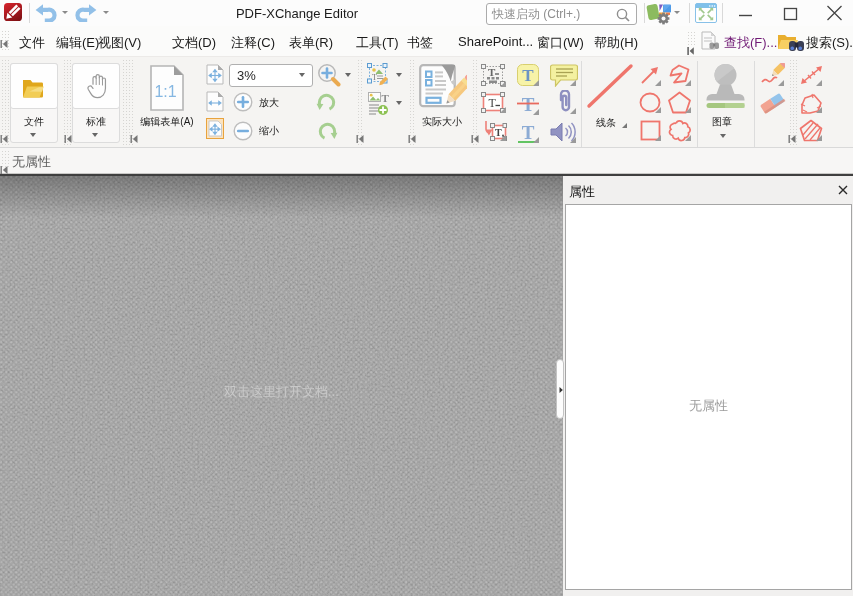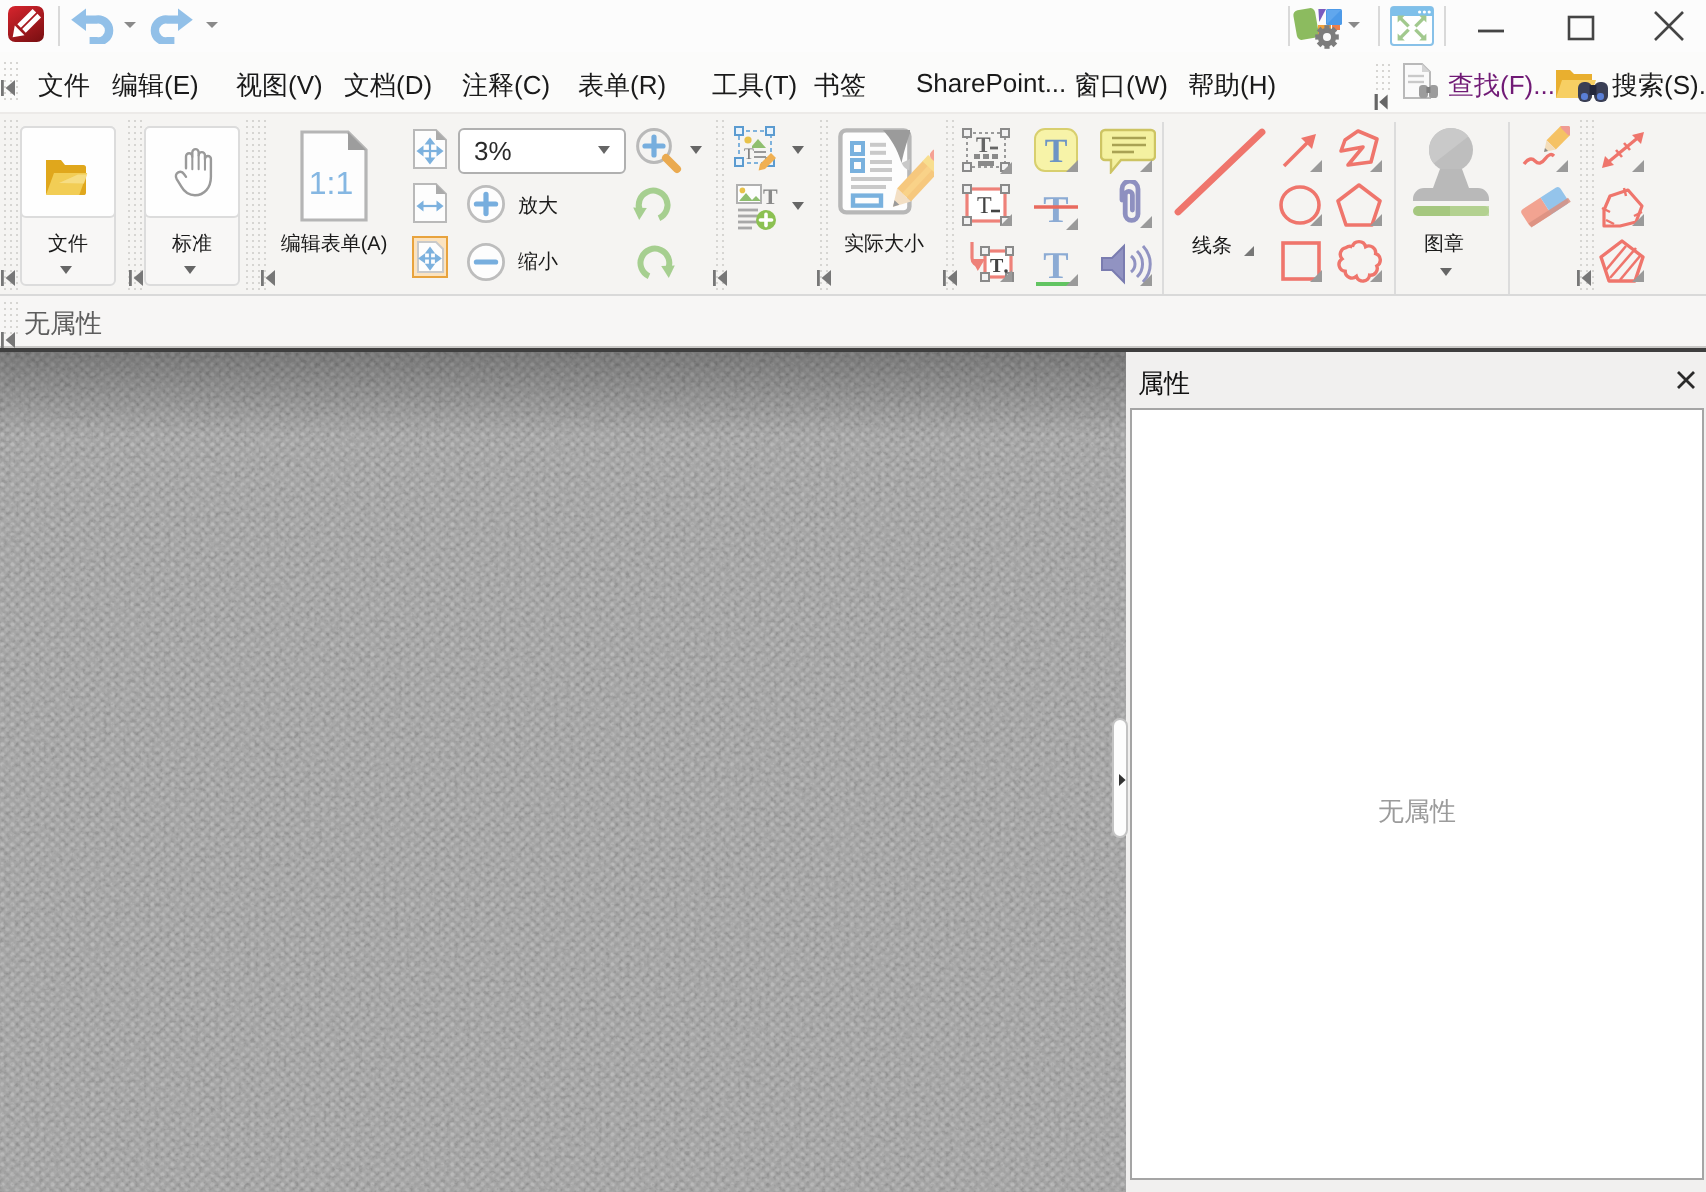--- a/index.html
+++ b/index.html
@@ -55,20 +55,27 @@
   <svg class="abs" style="left:35px;top:3px" width="22" height="19" viewBox="0 0 22 19">
     <path d="M7 6.8 H13 A5.5 5.5 0 1 1 13 17.6 H9.8" fill="none" stroke="#92c0e8" stroke-width="4.2"></path>
     <path d="M8 1.3 L8 12.5 L0.6 6.9 Z" fill="#92c0e8"></path>
   </svg>
   <div class="caret2" style="left:62px;top:11px"></div>
   <svg class="abs" style="left:75px;top:3px" width="22" height="19" viewBox="0 0 22 19">
     <path d="M15 6.8 H9 A5.5 5.5 0 1 0 9 17.6 H12.2" fill="none" stroke="#92c0e8" stroke-width="4.2"></path>
     <path d="M14 1.3 L14 12.5 L21.4 6.9 Z" fill="#92c0e8"></path>
   </svg>
   <div class="caret2" style="left:103px;top:11px"></div>
+  <div class="abs" style="left:0;top:6px;width:594px;text-align:center;font-size:13px;color:#1c1c1c">PDF-XChange Editor</div>
+  <div id="qsearch">快速启动 (Ctrl+.)
+    <svg class="abs" style="right:6px;top:4px" width="14" height="14" viewBox="0 0 14 14">
+      <circle cx="6" cy="6" r="4.6" fill="none" stroke="#8e8e8e" stroke-width="1.4"></circle>
+      <line x1="9.4" y1="9.4" x2="13" y2="13" stroke="#8e8e8e" stroke-width="1.6"></line>
+    </svg>
+  </div>
   <div class="vsep" style="left:644px;top:3px;height:20px"></div>
   <svg class="abs" style="left:646px;top:2px" width="26" height="23" viewBox="0 0 26 23">
     <g transform="rotate(-10 7 10)">
         <rect x="1.5" y="2.5" width="11" height="15" rx="2.5" fill="#8cbb5f"></rect>
       </g>
     <path d="M13.2 2.5 L17 2.5 L13.6 9 Z" fill="#7a5bbf"></path>
     <rect x="17" y="2.5" width="8" height="8" rx="0.8" fill="#4d9ae8"></rect>
     <path d="M17.5 3 l7 0 l-7 7 z" fill="#6fb0f0" opacity="0.6"></path>
     <path d="M13 10.5 h6.5 v6.5 h-6.5 z" fill="#f2a23c"></path>
     <path d="M20 10.5 h4 v2.5 h-4 z" fill="#ee7f4b"></path>
@@ -117,21 +124,21 @@
 </div>
 
 <div id="menubar">
   <div class="dots" style="left:1px;top:4px;width:8px;height:22px"></div>
   <svg class="abs" style="left:0;top:14px" width="8" height="8" viewBox="0 0 8 8">
       <rect x="0.5" y="0" width="1.4" height="8" fill="#777"></rect>
       <path d="M7.5 0 L7.5 8 L2.8 4 Z" fill="#777"></path>
     </svg>
   <div class="mi" style="left:19px">文件</div>
   <div class="mi" style="left:56px">编辑(E)</div>
-  <div class="mi" style="left:118px">视图(V)</div>
+  <div class="mi" style="left:98px">视图(V)</div>
   <div class="mi" style="left:172px">文档(D)</div>
   <div class="mi" style="left:231px">注释(C)</div>
   <div class="mi" style="left:289px">表单(R)</div>
   <div class="mi" style="left:356px">工具(T)</div>
   <div class="mi" style="left:407px">书签</div>
   <div class="mi" style="left:458px">SharePoint...</div>
   <div class="mi" style="left:537px">窗口(W)</div>
   <div class="mi" style="left:594px">帮助(H)</div>
   <div class="dots" style="left:687px;top:5px;width:9px;height:16px"></div>
   <svg class="abs" style="left:687px;top:21px" width="7" height="8" viewBox="0 0 7 8">
@@ -623,20 +630,21 @@
         </filter>
         <linearGradient id="topshadow" x1="0" y1="0" x2="0" y2="1">
           <stop offset="0" stop-color="#000" stop-opacity="0.28"></stop>
           <stop offset="1" stop-color="#000" stop-opacity="0"></stop>
         </linearGradient>
       </defs>
       <rect width="563" height="420" fill="url(#tex)"></rect>
       <rect width="563" height="420" filter="url(#nz)" opacity="0.06"></rect>
       <rect width="563" height="42" fill="url(#topshadow)"></rect>
     </svg>
+    <div id="canvastext">双击这里打开文档...</div>
   </div>
   <div id="gapstrip"></div>
   <div id="panel">
     <div id="paneltitle">属性</div>
     <svg class="abs" style="right:5px;top:9px" width="10" height="10" viewBox="0 0 10 10">
       <path d="M1 1 L9 9 M9 1 L1 9" stroke="#2a2a2a" stroke-width="1.4"></path>
     </svg>
     <div id="panelbox">
         <div id="noprops">无属性</div>
       </div>

